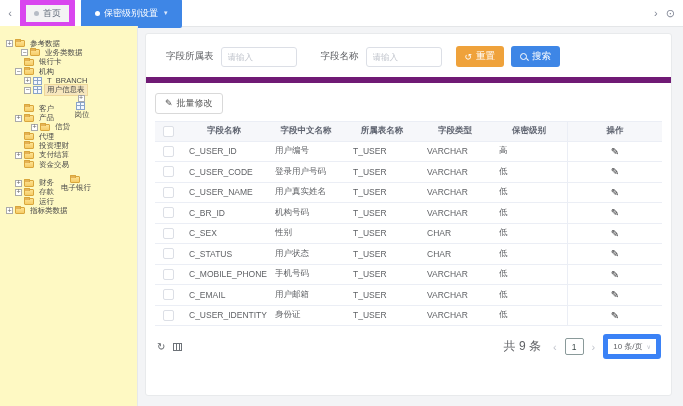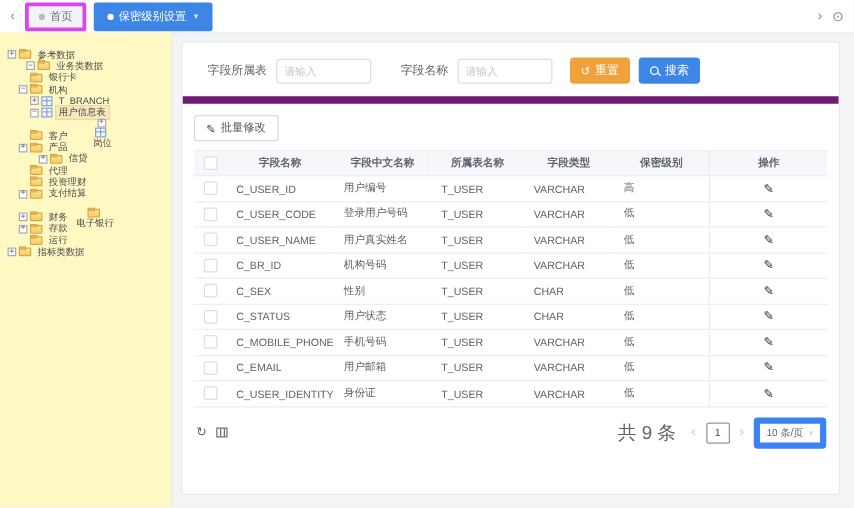--- a/index.html
+++ b/index.html
@@ -3,21 +3,21 @@
 <meta charset="utf-8">
 <style>
   html,body{margin:0;padding:0;}
   body{font-family:"Liberation Sans",sans-serif;background:#f3f4f6;}
   .screen{position:relative;width:683px;height:406px;overflow:hidden;background:#f3f4f6;}
 
   
   .tabbar{position:absolute;top:0;left:0;right:0;height:26px;background:#fff;border-bottom:1px solid #e4e6e8;display:flex;align-items:center;}
   .nav-arrow{width:20px;text-align:center;color:#808695;font-size:11px;cursor:pointer;flex:none;}
   .tabs{display:flex;align-items:center;gap:6px;flex:1;}
-  .tab{display:inline-flex;align-items:center;gap:4px;height:17px;padding:0 8px;border-radius:2px;font-size:9px;background:#f3f3f4;border:3px solid #d946ef;color:#66707e;cursor:pointer;}
+  .tab{display:inline-flex;align-items:center;gap:4px;height:17px;padding:0 8px;border-radius:2px;font-size:9px;background:#f3f3f4;border:6px solid #d946ef;color:#66707e;cursor:pointer;}
   .tab .tab-dot{width:5px;height:5px;border-radius:50%;background:#b6bcc6;flex:none;}
   .tab.active{background:#3e86e6;border-color:#3e86e6;color:#fff;}
   .tab.active .tab-dot{background:#fff;}
   .tab-caret{font-size:7px;color:#dfeafc;margin-left:2px;}
   .tabbar-right{display:flex;align-items:center;gap:8px;padding:0 8px;flex:none;color:#808695;}
   .tabbar-right span{font-size:11px;cursor:pointer;}
 
   
   .sidebar{position:absolute;top:26px;left:0;bottom:0;width:138px;background:#fef9c3;border-right:1px solid #e6e8ea;padding-top:13px;box-sizing:border-box;overflow:hidden;}
   .tree-row{display:flex;align-items:center;height:9.3px;font-size:7.5px;color:#4a4a4a;white-space:nowrap;cursor:pointer;}
@@ -63,21 +63,21 @@
   .edit-pencil{font-size:10px;color:#303133;cursor:pointer;}
 
   
   .table-footer{display:flex;align-items:center;justify-content:space-between;padding:8px 10px 0 11px;}
   .footer-left{display:flex;align-items:center;gap:8px;color:#5f6368;}
   .icon-refresh{font-size:10px;cursor:pointer;}
   .icon-grid{width:9px;height:8px;border:1px solid #6d7278;position:relative;cursor:pointer;box-sizing:border-box;}
   .icon-grid::before{content:"";position:absolute;left:2px;top:0;bottom:0;width:1px;background:#6d7278;}
   .icon-grid::after{content:"";position:absolute;left:5px;top:0;bottom:0;width:1px;background:#6d7278;}
   .footer-right{display:flex;align-items:center;gap:6px;}
-  .total-text{font-size:15px;color:#606266;margin-right:4px;}
+  .total-text{font-size:12px;color:#606266;margin-right:4px;}
   .pager-arrow{font-size:11px;color:#c0c4cc;cursor:pointer;padding:0 2px;}
   .page-box{min-width:13px;height:15px;border:1px solid #8a9a9a;border-radius:2px;font-size:8.5px;color:#3c4a4a;display:inline-flex;align-items:center;justify-content:center;padding:0 2px;cursor:pointer;}
   .size-select{display:inline-flex;align-items:center;gap:4px;border:5px solid #3b82f6;border-radius:3px;padding:2px 5px;font-size:8px;color:#606266;cursor:pointer;}
   .size-caret{font-size:6px;color:#c0c4cc;}
 </style>
 </head>
 <body>
 
 <div class="screen">
 
@@ -158,20 +158,25 @@
       </div>
       <div class="tree-row" style="padding-left: 15px;">
         <span class="expander blank"></span>
         <span class="icon-folder"></span>
         <span class="tree-label">投资理财</span>
       </div>
       <div class="tree-row" style="padding-left: 15px;">
         <span class="expander">+</span>
         <span class="icon-folder"></span>
         <span class="tree-label">支付结算</span>
+      </div>
+      <div class="tree-row" style="padding-left: 15px;">
+        <span class="expander blank"></span>
+        <span class="icon-folder"></span>
+        <span class="tree-label">资金交易</span>
       </div>
       <div class="tree-row" style="padding-left: 15px; flex-direction: column;">
         <span class="expander blank"></span>
         <span class="icon-folder"></span>
         <span class="tree-label">电子银行</span>
       </div>
       <div class="tree-row" style="padding-left: 15px;">
         <span class="expander">+</span>
         <span class="icon-folder"></span>
         <span class="tree-label">财务</span>

